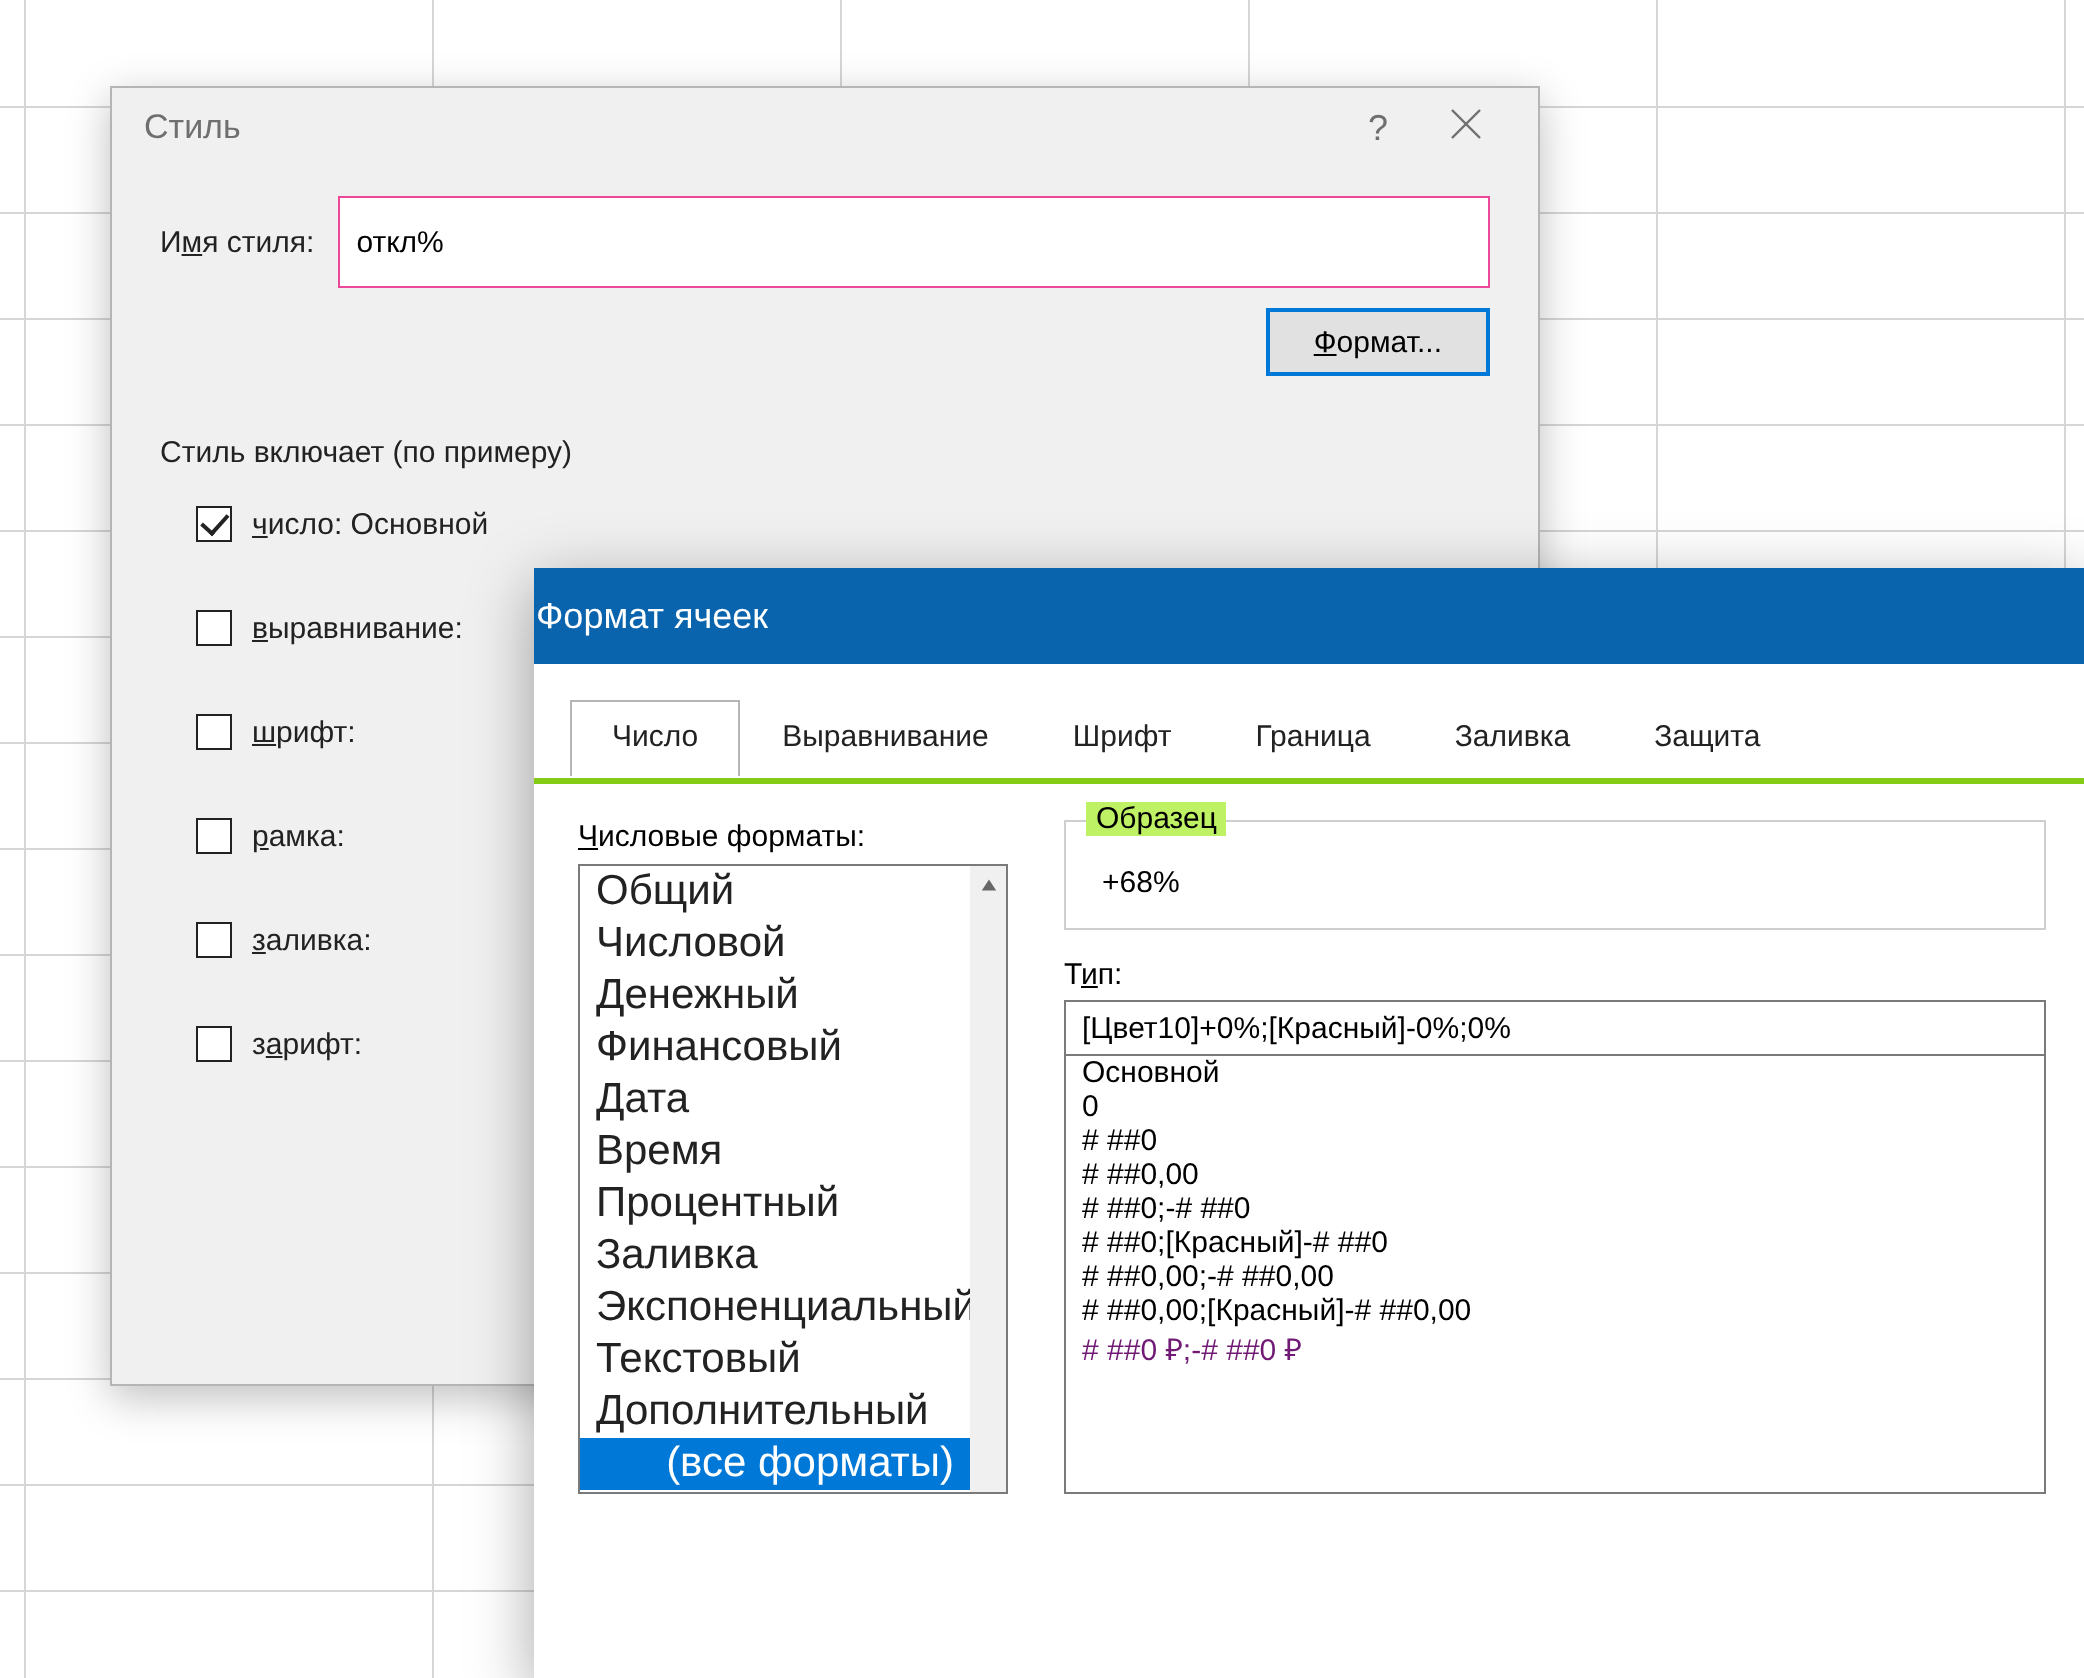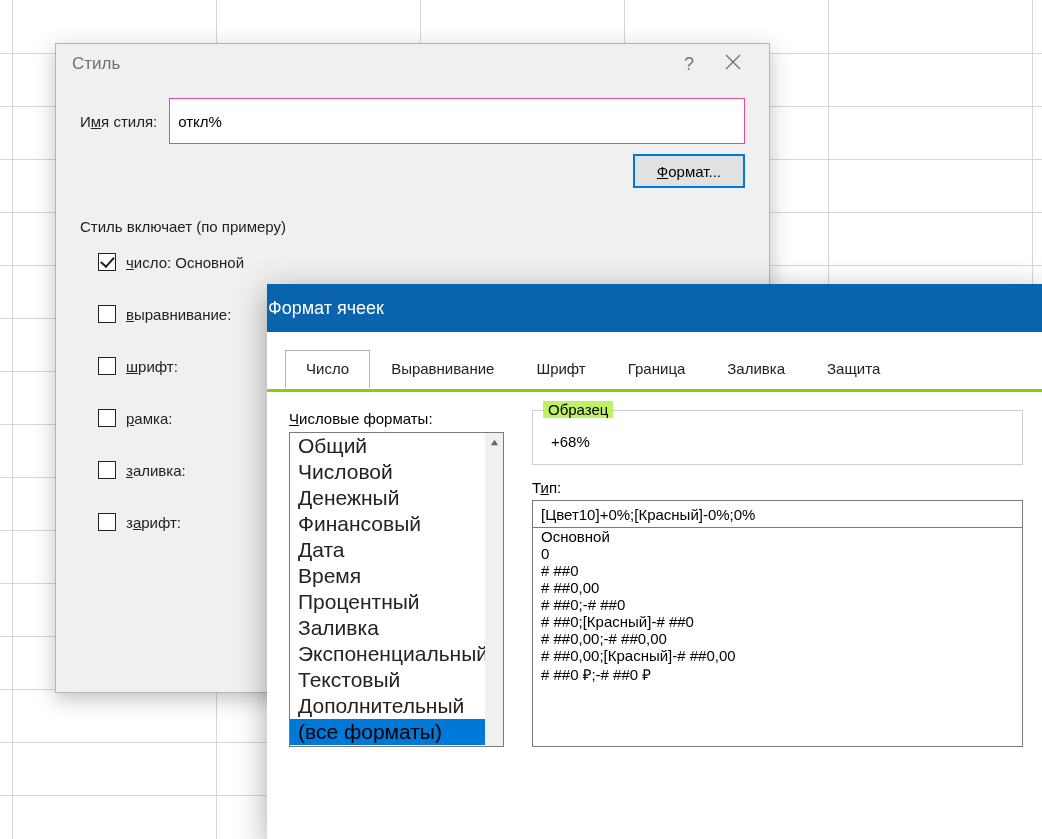--- a/index.html
+++ b/index.html
@@ -192,21 +192,22 @@
   overflow: hidden;
 }
 .fc-listbox .item {
   padding: 1px 8px;
   font-size: 21px;
   color: #222;
   white-space: nowrap;
 }
 .fc-listbox .item.selected {
   background: #0078d7;
-  color: #000000;
+  color: #ffffff;
+  text-align: right;
 }
 .fc-listbox .scrollbar {
   width: 18px;
   background: #f0f0f0;
   display: flex;
   flex-direction: column;
 }
 .fc-listbox .scrollbar .arrow {
   height: 18px;
   display: flex;
@@ -250,21 +251,21 @@
   border-top: none;
   background: #fff;
   flex: 1;
   overflow: hidden;
 }
 .format-list .fitem {
   padding: 0px 8px;
   font-size: 15px;
   white-space: nowrap;
 }
-.format-list .fitem.faded { color: #000000; }
+.format-list .fitem.faded { color: #701a75; }
 </style>
 </head>
 <body>
 
 <div class="spreadsheet-bg">
   <div class="gridline-h" style="top:53px"></div>
   <div class="gridline-h" style="top:106px"></div>
   <div class="gridline-h" style="top:159px"></div>
   <div class="gridline-h" style="top:212px"></div>
   <div class="gridline-h" style="top:265px"></div>

